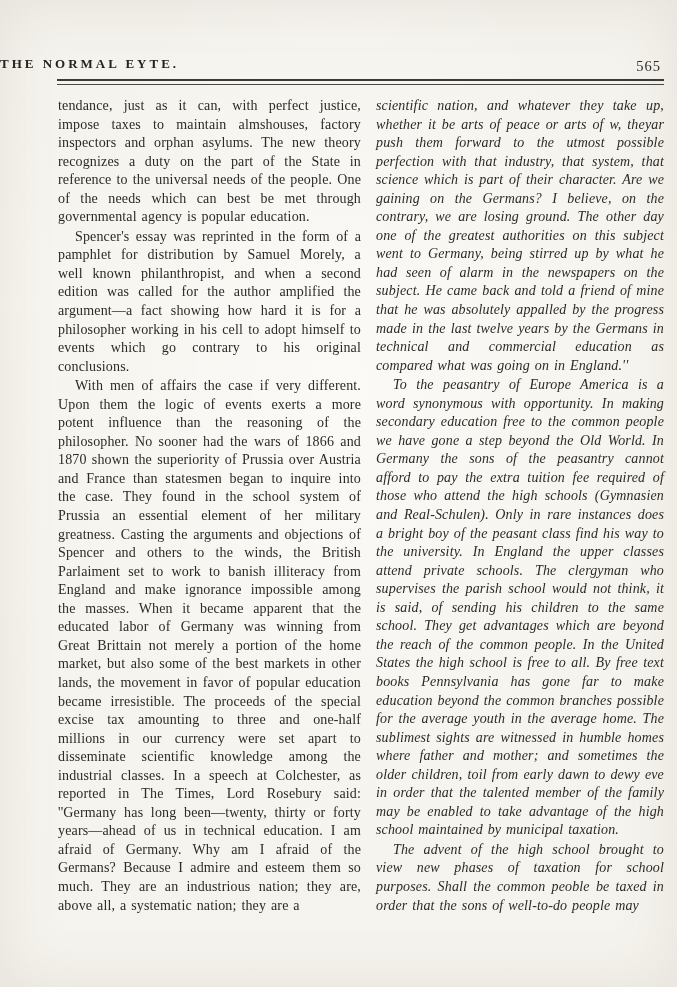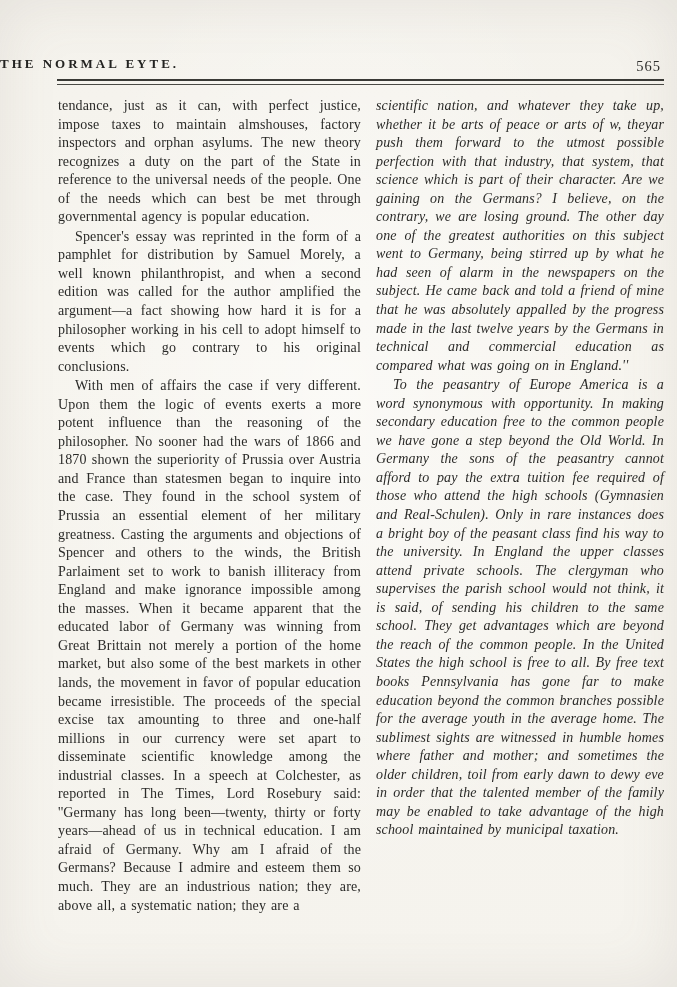--- a/index.html
+++ b/index.html
@@ -96,16 +96,17 @@
 
     <section class="col col-left">
       <p class="noindent">tendance, just as it can, with perfect justice, impose taxes to maintain almshouses, factory inspectors and orphan asylums. The new theory recognizes a duty on the part of the State in reference to the universal needs of the people. One of the needs which can best be met through governmental agency is popular education.</p>
       <p>Spencer's essay was reprinted in the form of a pamphlet for distribution by Samuel Morely, a well known philanthropist, and when a second edition was called for the author amplified the argument—a fact showing how hard it is for a philosopher working in his cell to adopt himself to events which go contrary to his original conclusions.</p>
       <p>With men of affairs the case if very different. Upon them the logic of events exerts a more potent influence than the reasoning of the philosopher. No sooner had the wars of 1866 and 1870 shown the superiority of Prussia over Austria and France than statesmen began to inquire into the case. They found in the school system of Prussia an essential element of her military greatness. Casting the arguments and objections of Spencer and others to the winds, the British Parlaiment set to work to banish illiteracy from England and make ignorance impossible among the masses. When it became apparent that the educated labor of Germany was winning from Great Brittain not merely a portion of the home market, but also some of the best markets in other lands, the movement in favor of popular education became irresistible. The proceeds of the special excise tax amounting to three and one-half millions in our currency were set apart to disseminate scientific knowledge among the industrial classes. In a speech at Colchester, as reported in The Times, Lord Rosebury said: ''Germany has long been—twenty, thirty or forty years—ahead of us in technical education. I am afraid of Germany. Why am I afraid of the Germans? Because I admire and esteem them so much. They are an industrious nation; they are, above all, a systematic nation; they are a</p>
     </section>
 
     <section class="col col-right">
       <p class="noindent">scientific nation, and whatever they take up, whether it be arts of peace or arts of w, theyar push them forward to the utmost possible perfection with that industry, that system, that science which is part of their character. Are we gaining on the Germans? I believe, on the contrary, we are losing ground. The other day one of the greatest authorities on this subject went to Germany, being stirred up by what he had seen of alarm in the newspapers on the subject. He came back and told a friend of mine that he was absolutely appalled by the progress made in the last twelve years by the Germans in technical and commercial education as compared what was going on in England.''</p>
       <p>To the peasantry of Europe America is a word synonymous with opportunity. In making secondary education free to the common people we have gone a step beyond the Old World. In Germany the sons of the peasantry cannot afford to pay the extra tuition fee required of those who attend the high schools (Gymnasien and Real-Schulen). Only in rare instances does a bright boy of the peasant class find his way to the university. In England the upper classes attend private schools. The clergyman who supervises the parish school would not think, it is said, of sending his children to the same school. They get advantages which are beyond the reach of the common people. In the United States the high school is free to all. By free text books Pennsylvania has gone far to make education beyond the common branches possible for the average youth in the average home. The sublimest sights are witnessed in humble homes where father and mother; and sometimes the older children, toil from early dawn to dewy eve in order that the talented member of the family may be enabled to take advantage of the high school maintained by municipal taxation.</p>
+      <p>The advent of the high school brought to view new phases of taxation for school purposes. Shall the common peoble be taxed in order that the sons of well-to-do people may</p>
     </section>
 
   </main>
 </div>
 
 </body></html>

